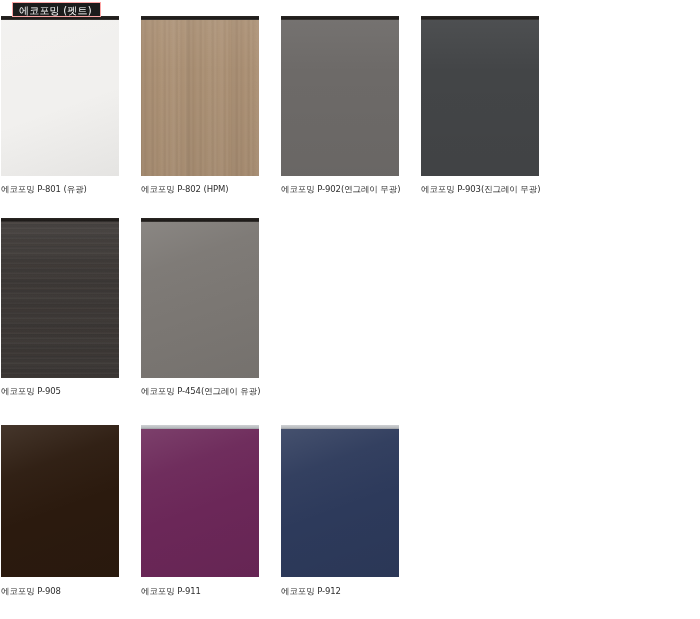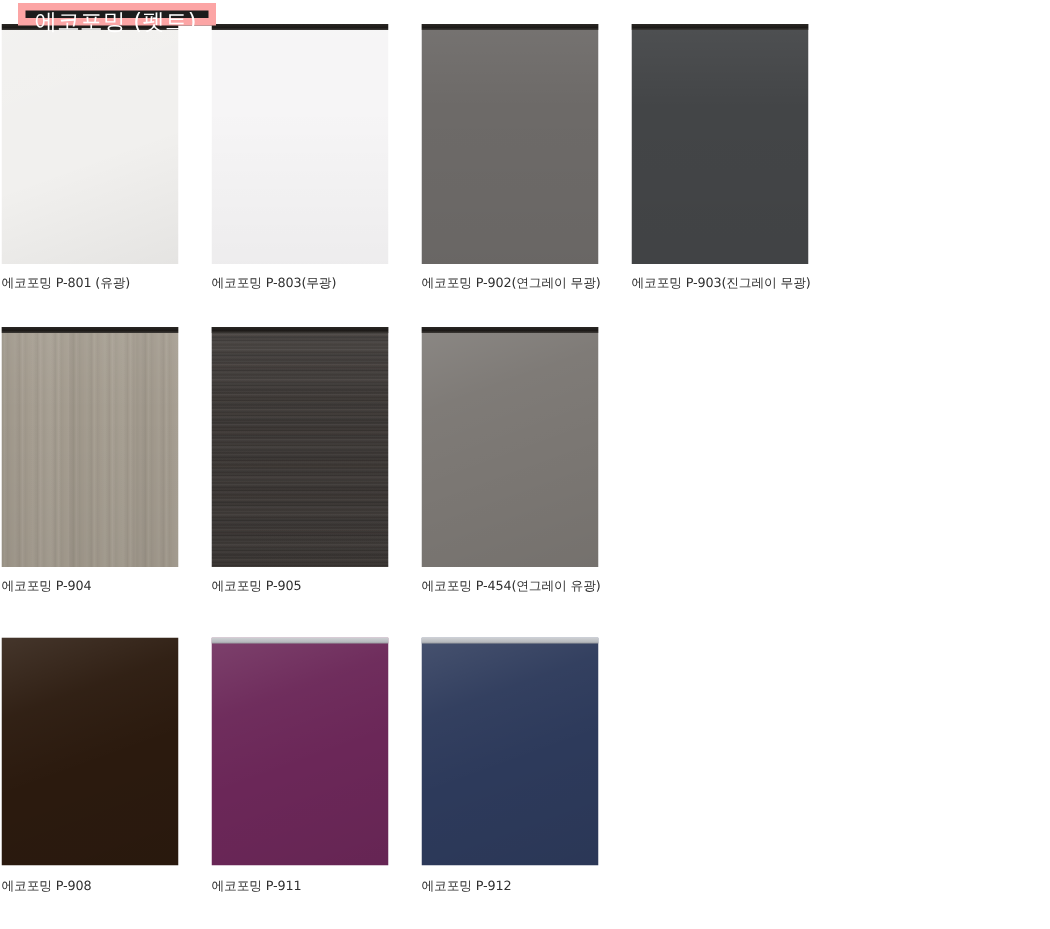--- a/index.html
+++ b/index.html
@@ -25,25 +25,25 @@
 
   
   .header-tag {
     position: absolute;
     left: 12px;
     top: 2px;
     height: 15px;
     padding: 0 8px 0 6px;
     background: #1c1c1c;
     color: #ffffff;
-    font-size: 15px;
+    font-size: 10px;
     line-height: 15px;
     letter-spacing: 0.2px;
     white-space: nowrap;
-    border: 5px solid #fca5a5;
+    border: 1px solid #fca5a5;
     box-sizing: border-box;
     z-index: 5;
   }
 
   
   .row {
     position: absolute;
     left: 0;
     width: 700px;
     display: flex;
@@ -180,25 +180,26 @@
             <div class="fill" style="background: rgb(241, 240, 238);"></div>
             <div class="gloss"></div>
             <div class="edge dark"></div>
           </div>
           <div class="caption">에코포밍 P-801 (유광)</div>
         </div>
       </div>
       <div class="cell">
         <div class="swatch-wrap">
           <div class="swatch h-tall">
-            <div class="fill" style="background: rgb(246, 245, 246);"></div>
-            <div class="sheen-soft"></div>
-            <div class="edge dark"></div>
-          </div>
-          <div class="caption">에코포밍 P-803(무광)</div>
+            <div class="fill" style="background: rgb(171, 144, 116);"></div>
+            <div class="grain-v"></div>
+            <div class="sheen-soft"></div>
+            <div class="edge dark"></div>
+          </div>
+          <div class="caption">에코포밍 P-802 (HPM)</div>
         </div>
       </div>
       <div class="cell">
         <div class="swatch-wrap">
           <div class="swatch h-tall">
             <div class="fill" style="background: rgb(109, 106, 104);"></div>
             <div class="sheen-soft"></div>
             <div class="edge dark"></div>
           </div>
           <div class="caption">에코포밍 P-902(연그레이 무광)</div>
@@ -212,31 +213,20 @@
             <div class="edge dark"></div>
           </div>
           <div class="caption">에코포밍 P-903(진그레이 무광)</div>
         </div>
       </div>
     </div>
   <div class="row row-2">
       <div class="cell">
         <div class="swatch-wrap">
           <div class="swatch h-tall">
-            <div class="fill" style="background: rgb(164, 156, 143);"></div>
-            <div class="grain-v"></div>
-            <div class="sheen-soft"></div>
-            <div class="edge dark"></div>
-          </div>
-          <div class="caption">에코포밍 P-904</div>
-        </div>
-      </div>
-      <div class="cell">
-        <div class="swatch-wrap">
-          <div class="swatch h-tall">
             <div class="fill" style="background: rgb(58, 54, 52);"></div>
             <div class="grain-h"></div>
             <div class="sheen-soft"></div>
             <div class="edge dark"></div>
           </div>
           <div class="caption">에코포밍 P-905</div>
         </div>
       </div>
       <div class="cell">
         <div class="swatch-wrap">

